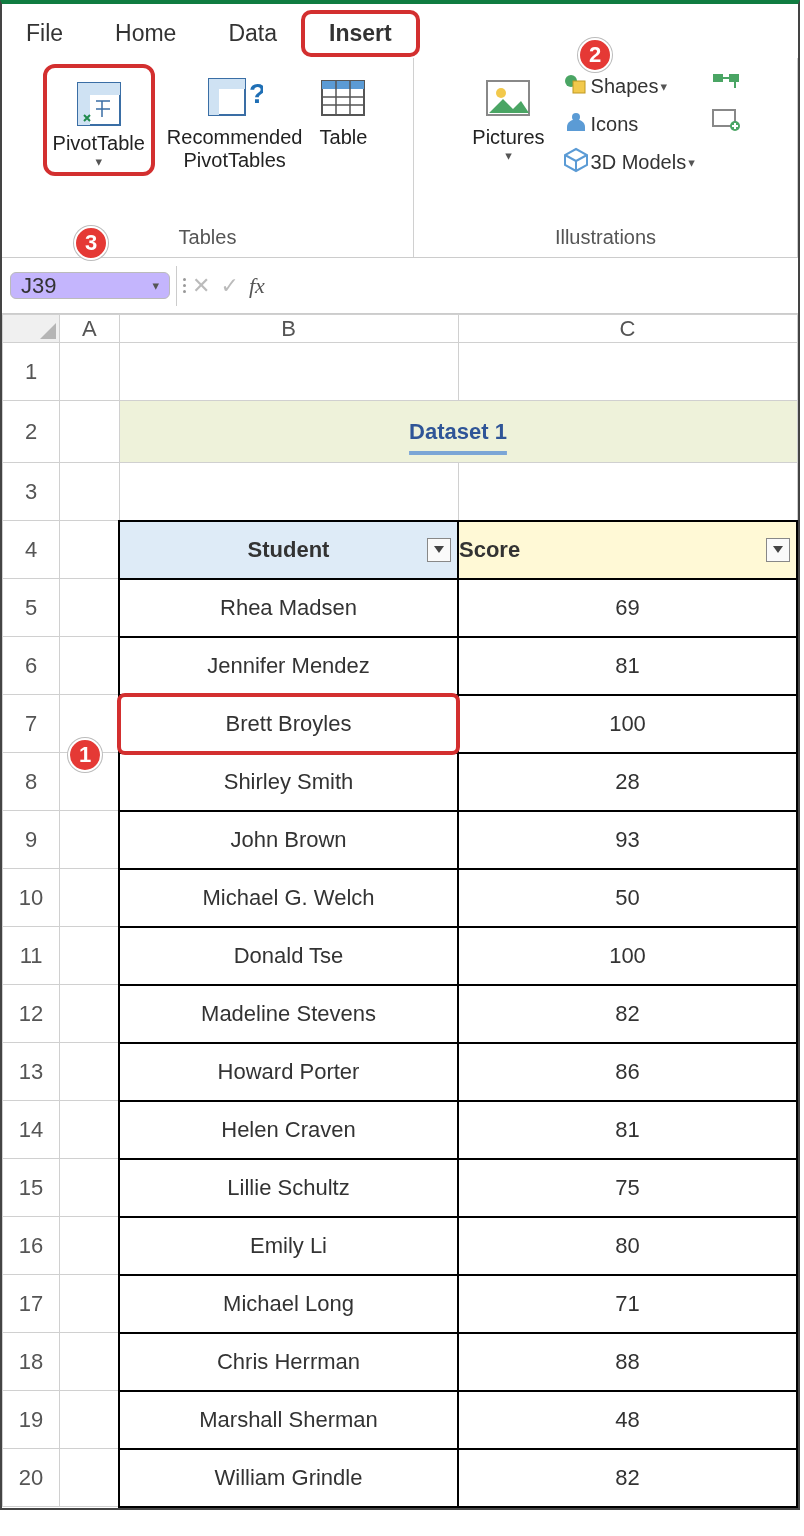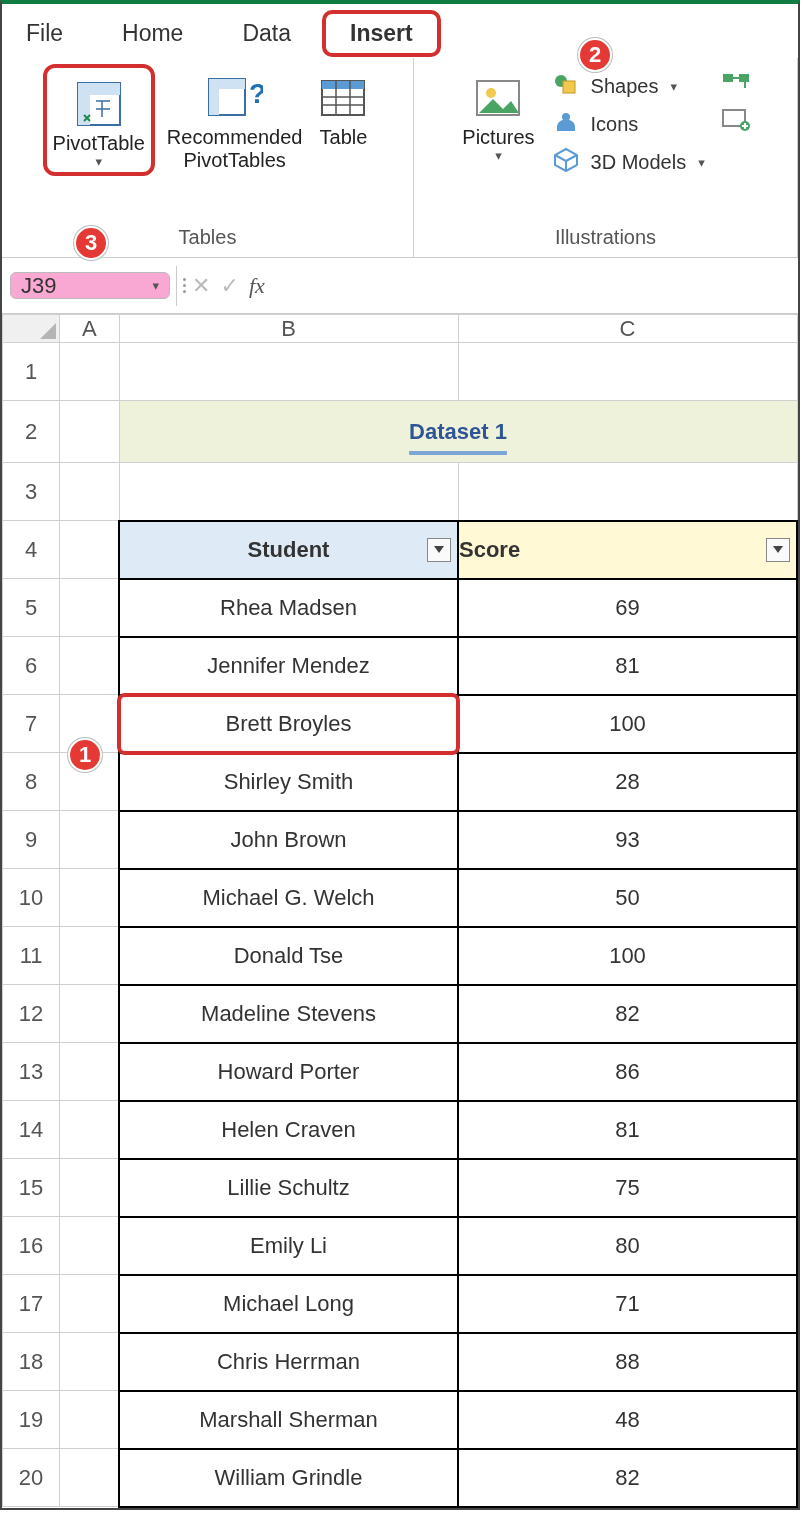--- a/index.html
+++ b/index.html
@@ -1,39 +1,39 @@
 <!DOCTYPE html>
 <html><head>
 <meta charset="utf-8">
 <style>
   * { box-sizing: border-box; margin:0; padding:0; }
   body { font-family: "Segoe UI", Arial, sans-serif; background:#fff; width:804px; overflow:hidden; color:#333; }
   .outer { border:2px solid #444; width:800px; border-top:4px solid #107c41; position:relative; }
   
-  .tabs { display:flex; gap:11px; padding:4px 7px 0 0; font-size:23px; height:54px; align-items:center; }
+  .tabs { display:flex; gap:4px; padding:4px 7px 0 0; font-size:23px; height:54px; align-items:center; }
   .tab { padding:6px 24px; cursor:pointer; position:relative; }
   .tab.active { font-weight:700; }
   .tab-active-box { position:absolute; border:4px solid #d32f2f; border-radius:10px; top:-4px; left:-4px; right:-4px; bottom:-4px; }
   
   .ribbon { display:flex; height:200px; border-bottom:1px solid #ccc; background:#fff; }
   .group { display:flex; flex-direction:column; align-items:center; padding:6px 6px 4px 6px; border-right:1px solid #d0d0d0; }
   .group-items { display:flex; gap:8px; flex:1; align-items:flex-start; }
   .group-label { font-size:20px; color:#555; padding:2px 0 4px 0; }
   .big-btn { display:flex; flex-direction:column; align-items:center; padding:6px 4px 0 4px; font-size:20px; color:#222; width:auto; text-align:center; line-height:1.15; position:relative; }
   .big-btn .ic { height:56px; display:flex; align-items:center; justify-content:center; }
-  .small-row { display:flex; align-items:center; gap:12px; font-size:20px; height:36px; padding:2px 6px; white-space:nowrap; }
+  .small-row { display:flex; align-items:center; gap:2px; font-size:20px; height:36px; padding:2px 6px; white-space:nowrap; }
   .pivot-box { border:4px solid #d32f2f; border-radius:12px; padding:2px 2px; }
   .dd-caret { font-size:13px; color:#555; }
   .side-stack { display:flex; flex-direction:column; padding-top:4px; gap:2px; }
   .rt-col { display:flex; flex-direction:column; gap:6px; padding:6px 2px; }
   
   .callout { position:absolute; width:34px; height:34px; border-radius:50%; background:#e53935; color:#fff; font-weight:700; font-size:22px; display:flex; align-items:center; justify-content:center; border:2px solid #fff; box-shadow:0 0 0 1px #bbb; z-index:50; }
   
   .fbar { display:flex; align-items:center; height:56px; border-bottom:1px solid #ccc; padding:6px 8px; gap:6px; font-size:22px; }
-  .namebox { display:flex; align-items:center; justify-content:space-between; border:1px solid #bbb; border-radius:6px; width:160px; height:27px; padding:0 10px; background:#f9a8d4; }
+  .namebox { display:flex; align-items:center; justify-content:space-between; border:1px solid #bbb; border-radius:6px; width:160px; height:27px; padding:0 10px; background:#c4b5fd; }
   .fx-area { display:flex; align-items:center; gap:10px; color:#888; }
   .fx-ic { font-size:22px; font-style:italic; font-family:"Times New Roman", serif; color:#555;}
   .divider-v { width:1px; height:40px; background:#ccc; }
   .dots-v { display:flex; flex-direction:column; gap:3px;} .dots-v span{width:3px;height:3px;background:#999;border-radius:50%;}
   
   .gridwrap { position:relative; }
   table.sheet { border-collapse:collapse; width:100%; table-layout:fixed;}
   .sheet th, .sheet td { border:1px solid #d0d0d0; font-size:22px; height:28px; }
   .colhead { background:#fff; color:#555; font-weight:400; text-align:center; height:36px; font-size:22px;}
   .rowhead { background:#fff; color:#555; text-align:center; width:54px; font-size:22px; font-weight:400;}

